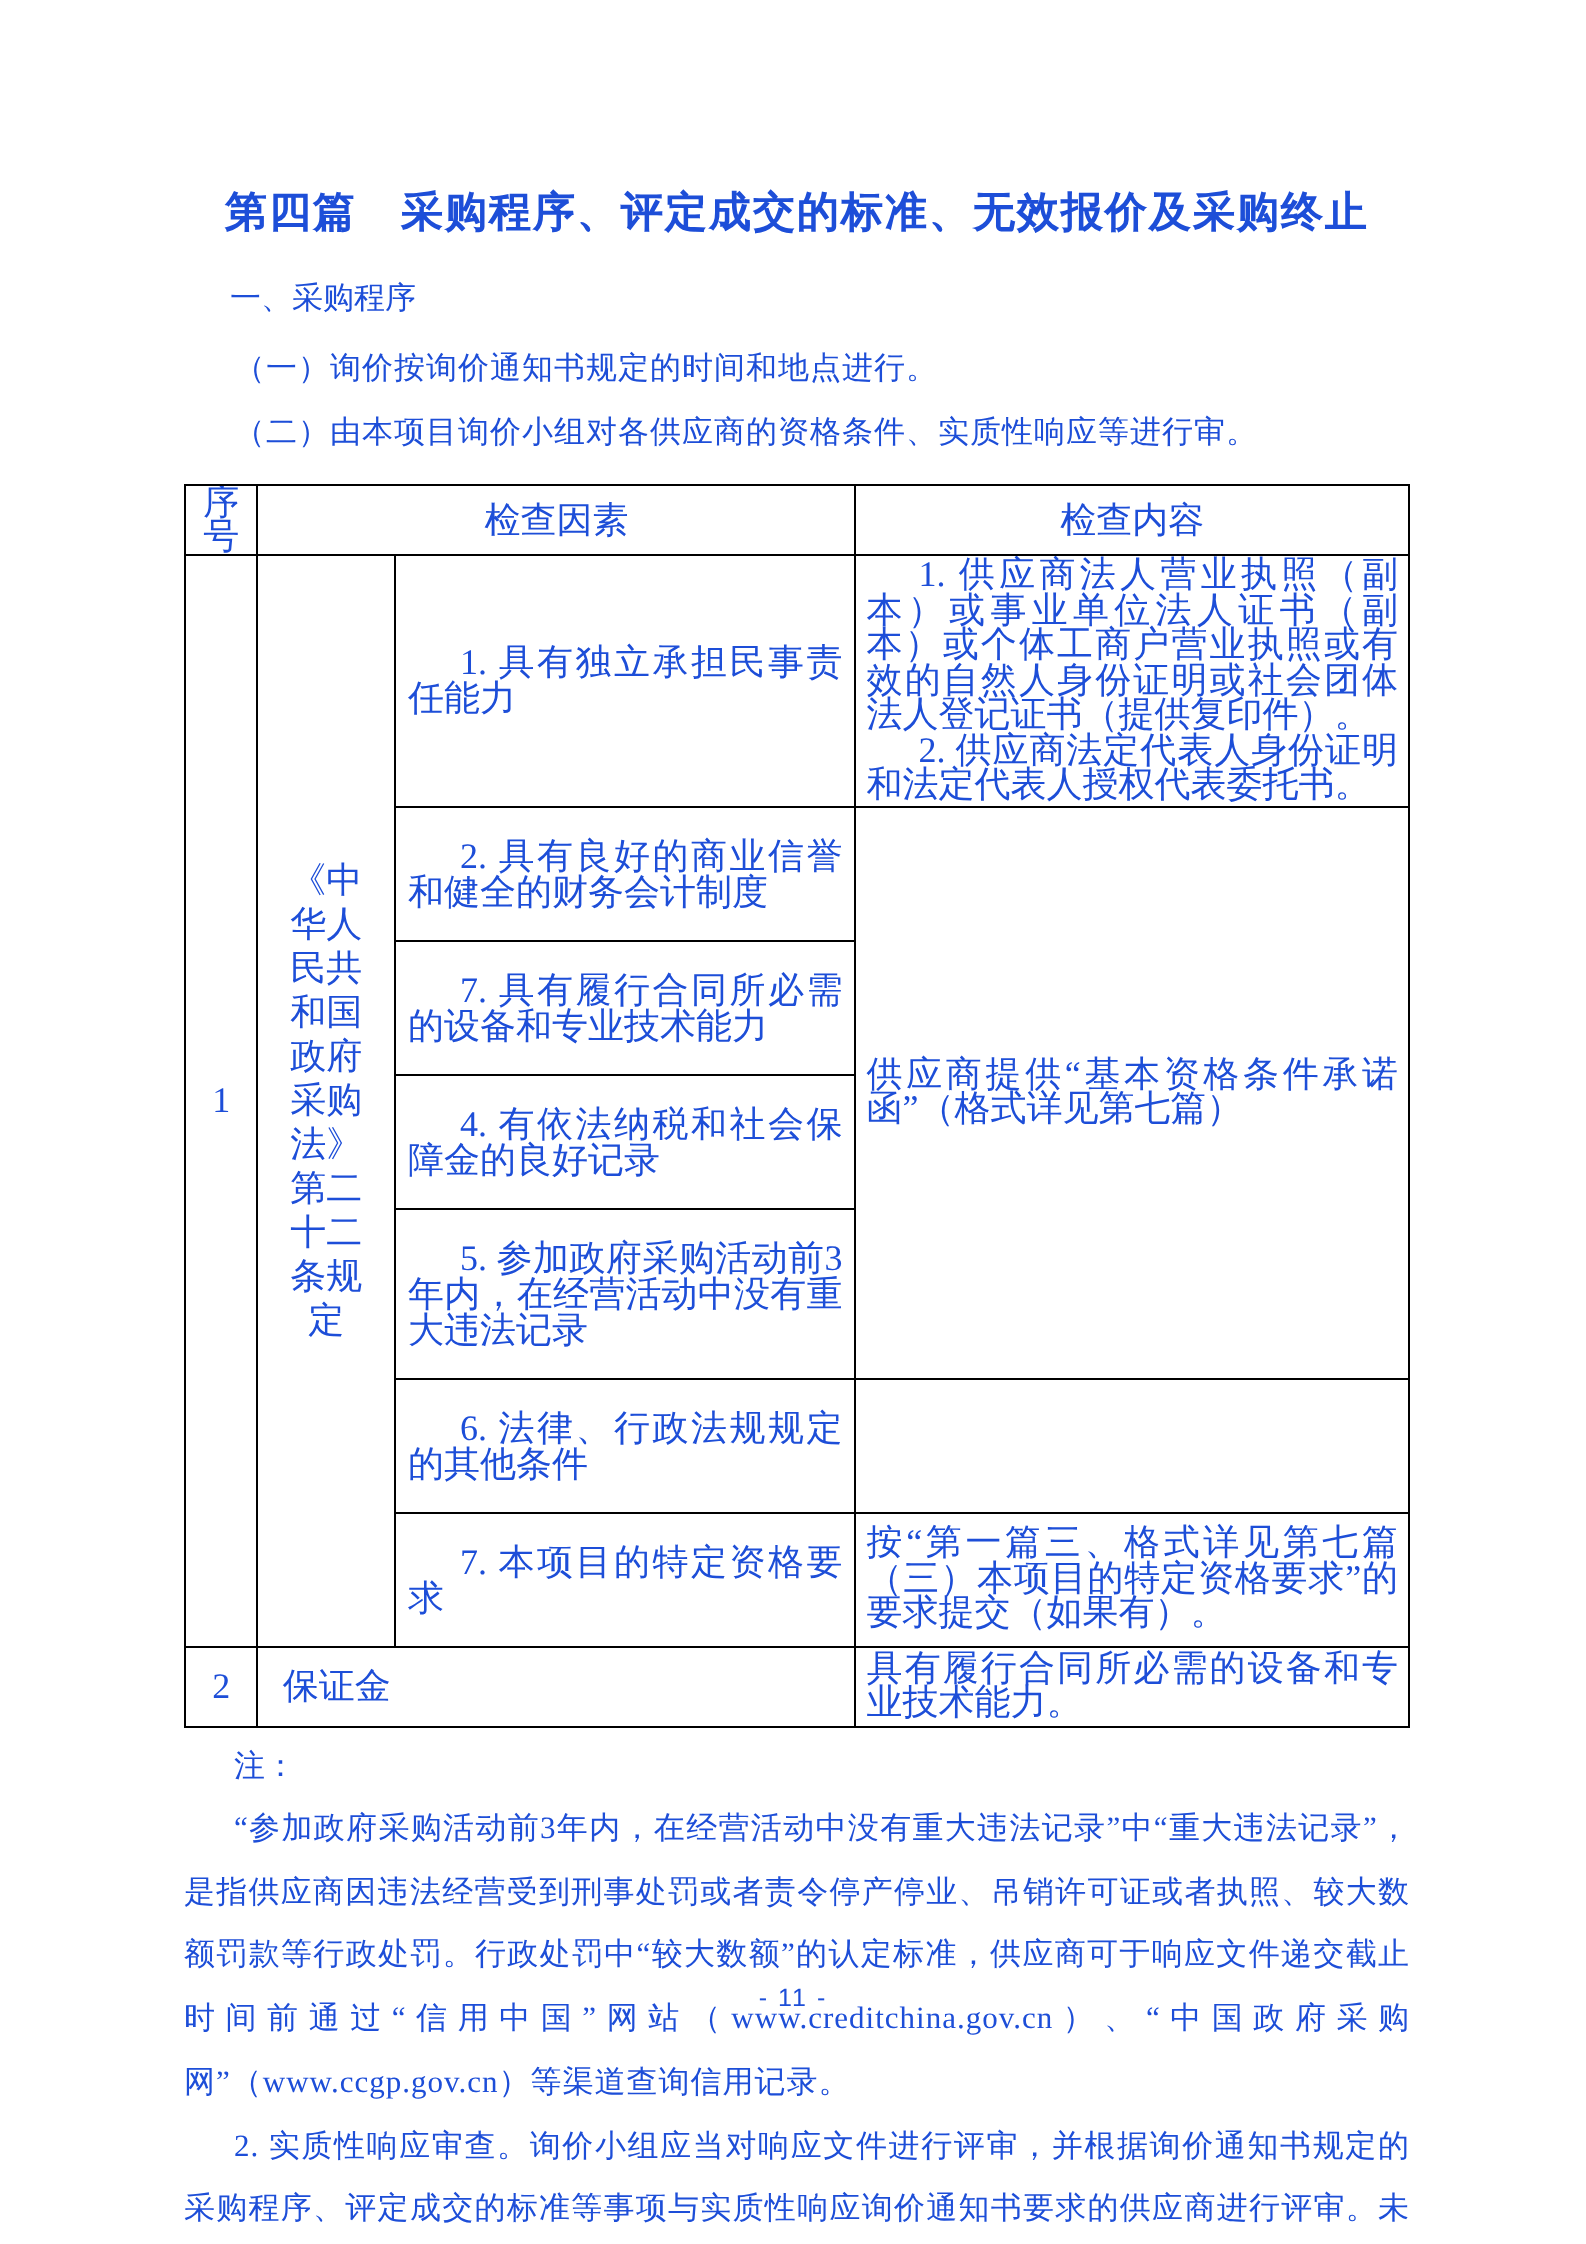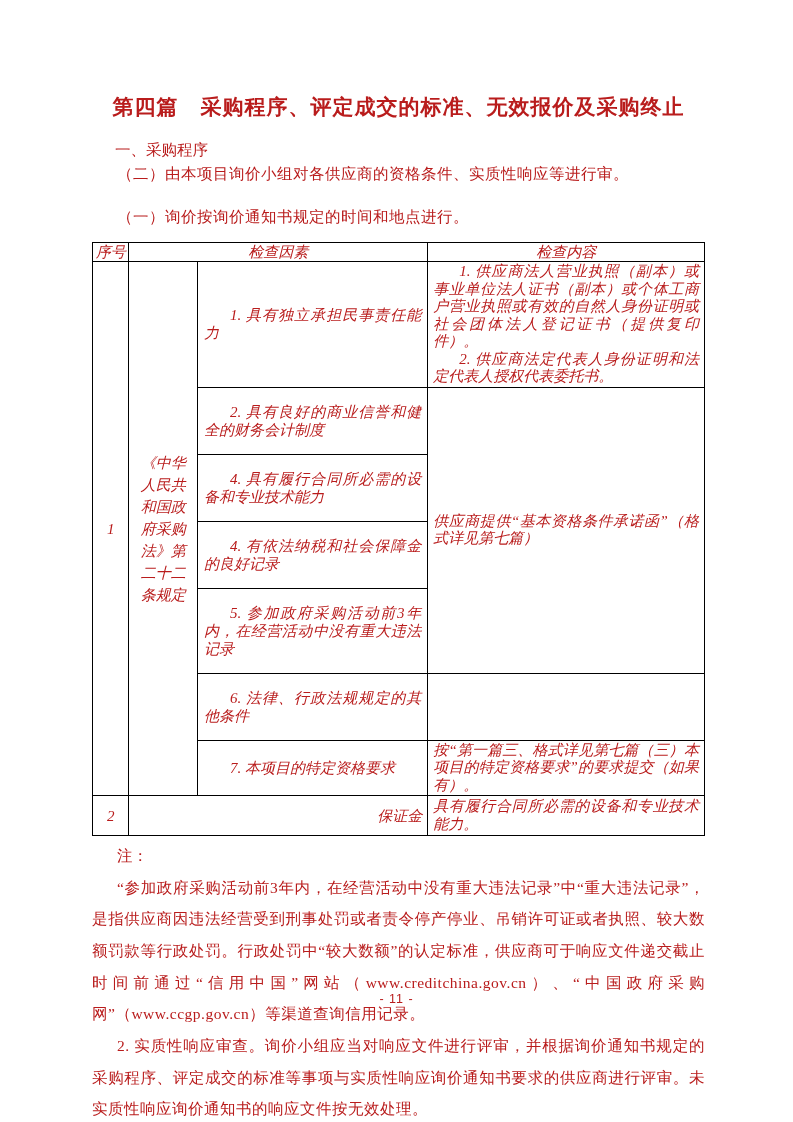--- a/index.html
+++ b/index.html
@@ -2,21 +2,21 @@
 <html><head>
 <meta charset="utf-8">
 <style>
   html, body { margin: 0; padding: 0; background: #e8e8e8; }
   .page {
     position: relative;
     width: 793px;
     height: 1122px;
     margin: 0 auto;
     background: #ffffff;
-    color: #b91c1c;
+    color: #1d4ed8;
     box-sizing: border-box;
     padding: 93px 88px 0 92px;
     font-family: "Liberation Serif", "DejaVu Serif", serif;
     overflow: hidden;
   }
   .doc-title {
     margin: 0;
     font-family: "Liberation Sans", "DejaVu Sans", sans-serif;
     font-weight: bold;
     font-size: 21px;
@@ -39,22 +39,21 @@
     letter-spacing: 0.5px;
     text-align: justify;
     text-indent: 25px;
   }
   .first-para { margin-top: 11px; }
   .review-table {
     width: 100%;
     margin-top: 10px;
     border-collapse: collapse;
     table-layout: fixed;
-    font-size: 15px;
-    font-style: italic;
+    font-size: 18px;
   }
   .review-table col.c1 { width: 36px; }
   .review-table col.c2 { width: 68px; }
   .review-table col.c3 { width: 228px; }
   .review-table col.c4 { width: 274px; }
   .review-table td {
     border: 1px solid #000000;
     vertical-align: middle;
     line-height: 18px;
     padding: 1px 5px;
@@ -68,21 +67,21 @@
   tr.r4 { height: 37px; }
   tr.r5 { height: 54px; }
   tr.r6 { height: 37px; }
   tr.r7 { height: 55px; }
   tr.r8 { height: 40px; }
   td.seq { text-align: center; padding: 0; }
   td.law { padding: 0 7px; line-height: 22px; text-align: center; }
   td.item { text-indent: 26px; text-align: justify; padding: 15px 6px; }
   td.content { text-align: justify; line-height: 17.5px; }
   td.content p { margin: 0; text-indent: 26px; }
-  td.factor-cell { padding-left: 12px; text-align: right; }
+  td.factor-cell { padding-left: 12px; }
   .note-label {
     margin: 4px 0 0 0;
     font-size: 15.5px;
     line-height: 31.5px;
     text-indent: 25px;
   }
   .note-para { line-height: 31.7px; }
   .page-number {
     position: absolute;
     top: 992px;
@@ -96,22 +95,22 @@
 </style>
 </head>
 <body>
 
 <div class="page">
 
   <h1 class="doc-title">第四篇　采购程序、评定成交的标准、无效报价及采购终止</h1>
 
   <h2 class="section-heading">一、采购程序</h2>
 
+  <p class="body-para first-para">（一）询价按询价通知书规定的时间和地点进行。</p>
   <p class="body-para">（二）由本项目询价小组对各供应商的资格条件、实质性响应等进行审。</p>
-  <p class="body-para first-para">（一）询价按询价通知书规定的时间和地点进行。</p>
 
   <table class="review-table">
     <colgroup>
       <col class="c1">
         <col class="c2">
         <col class="c3">
         <col class="c4">
     </colgroup>
     <tbody>
       <tr class="hrow">
@@ -129,21 +128,21 @@
           <p>2. 供应商法定代表人身份证明和法定代表人授权代表委托书。</p>
         </td>
       </tr>
 
       <tr class="r2">
         <td class="item">2. 具有良好的商业信誉和健全的财务会计制度</td>
         <td class="content" rowspan="4">供应商提供“基本资格条件承诺函”（格式详见第七篇）</td>
       </tr>
 
       <tr class="r3">
-        <td class="item">4. 具有履行合同所必需的设备和专业技术能力</td>
+        <td class="item">7. 具有履行合同所必需的设备和专业技术能力</td>
       </tr>
 
       <tr class="r4">
         <td class="item">4. 有依法纳税和社会保障金的良好记录</td>
       </tr>
 
       <tr class="r5">
         <td class="item">5. 参加政府采购活动前3年内，在经营活动中没有重大违法记录</td>
       </tr>
 

